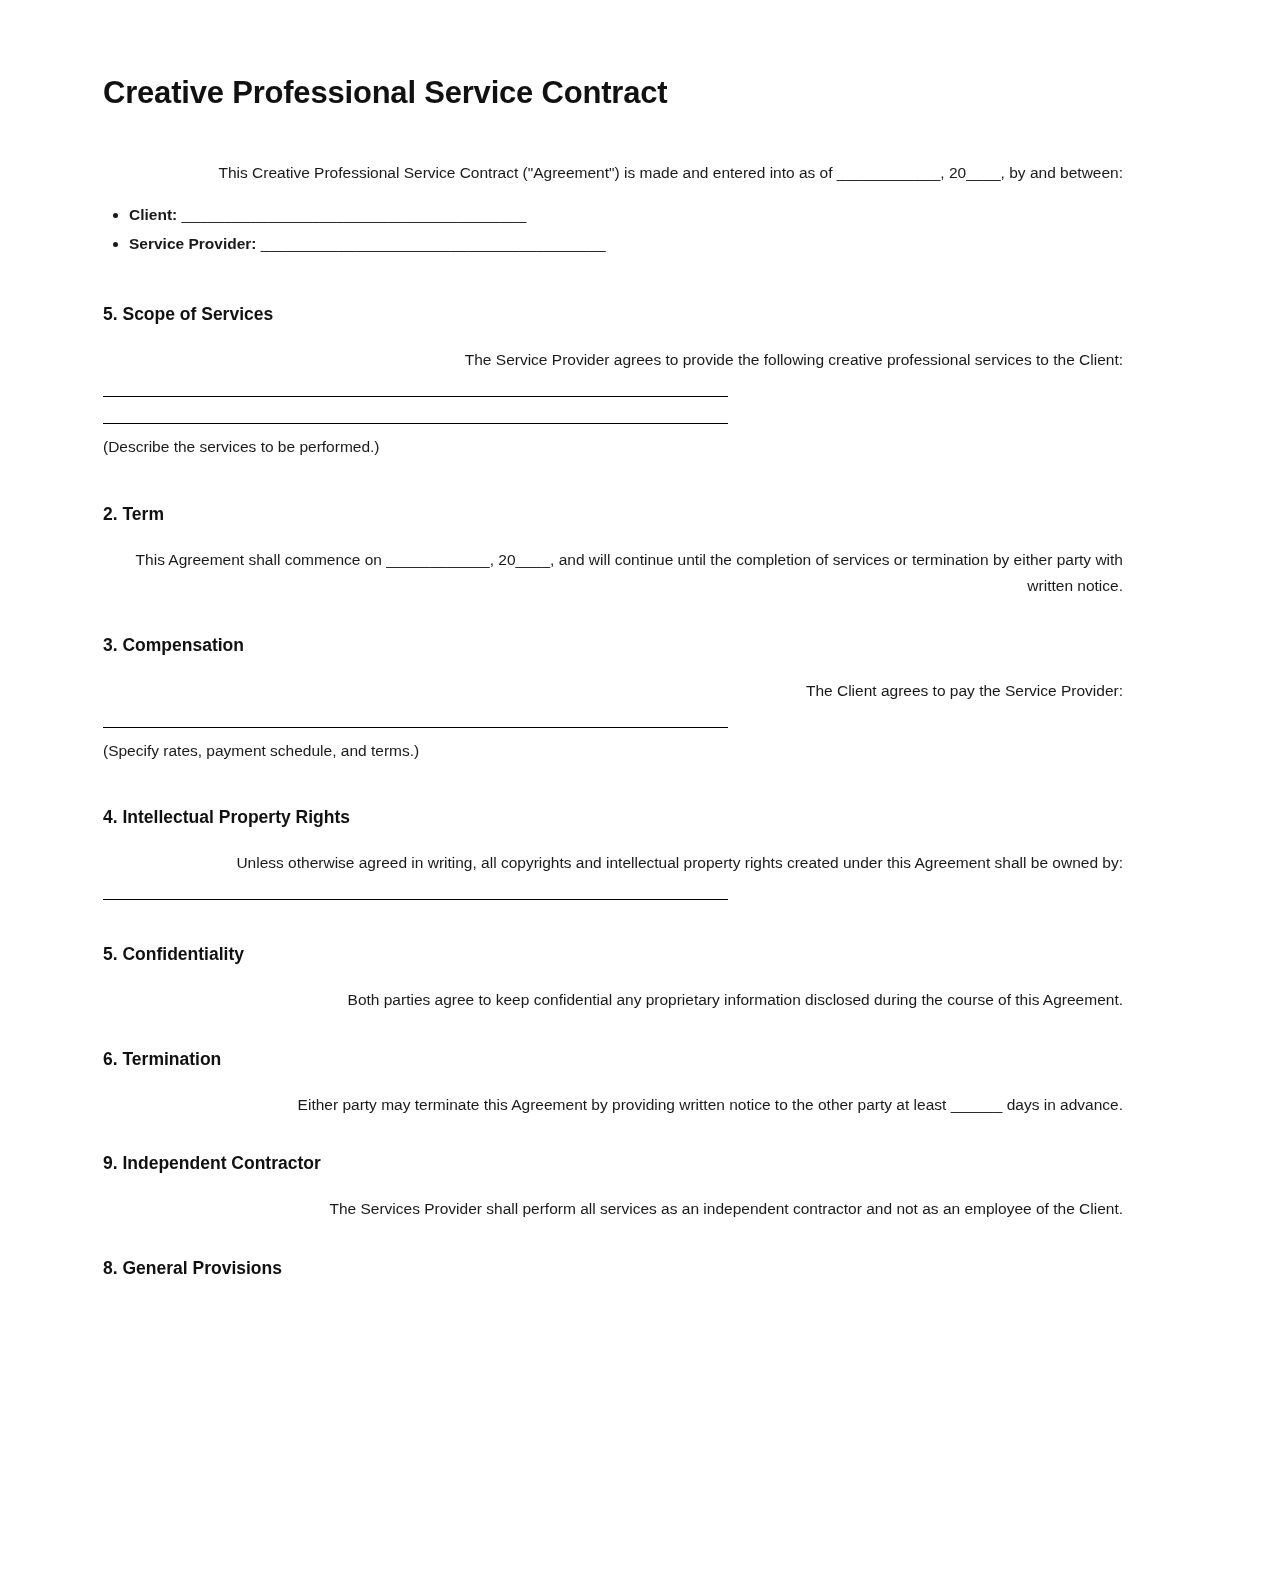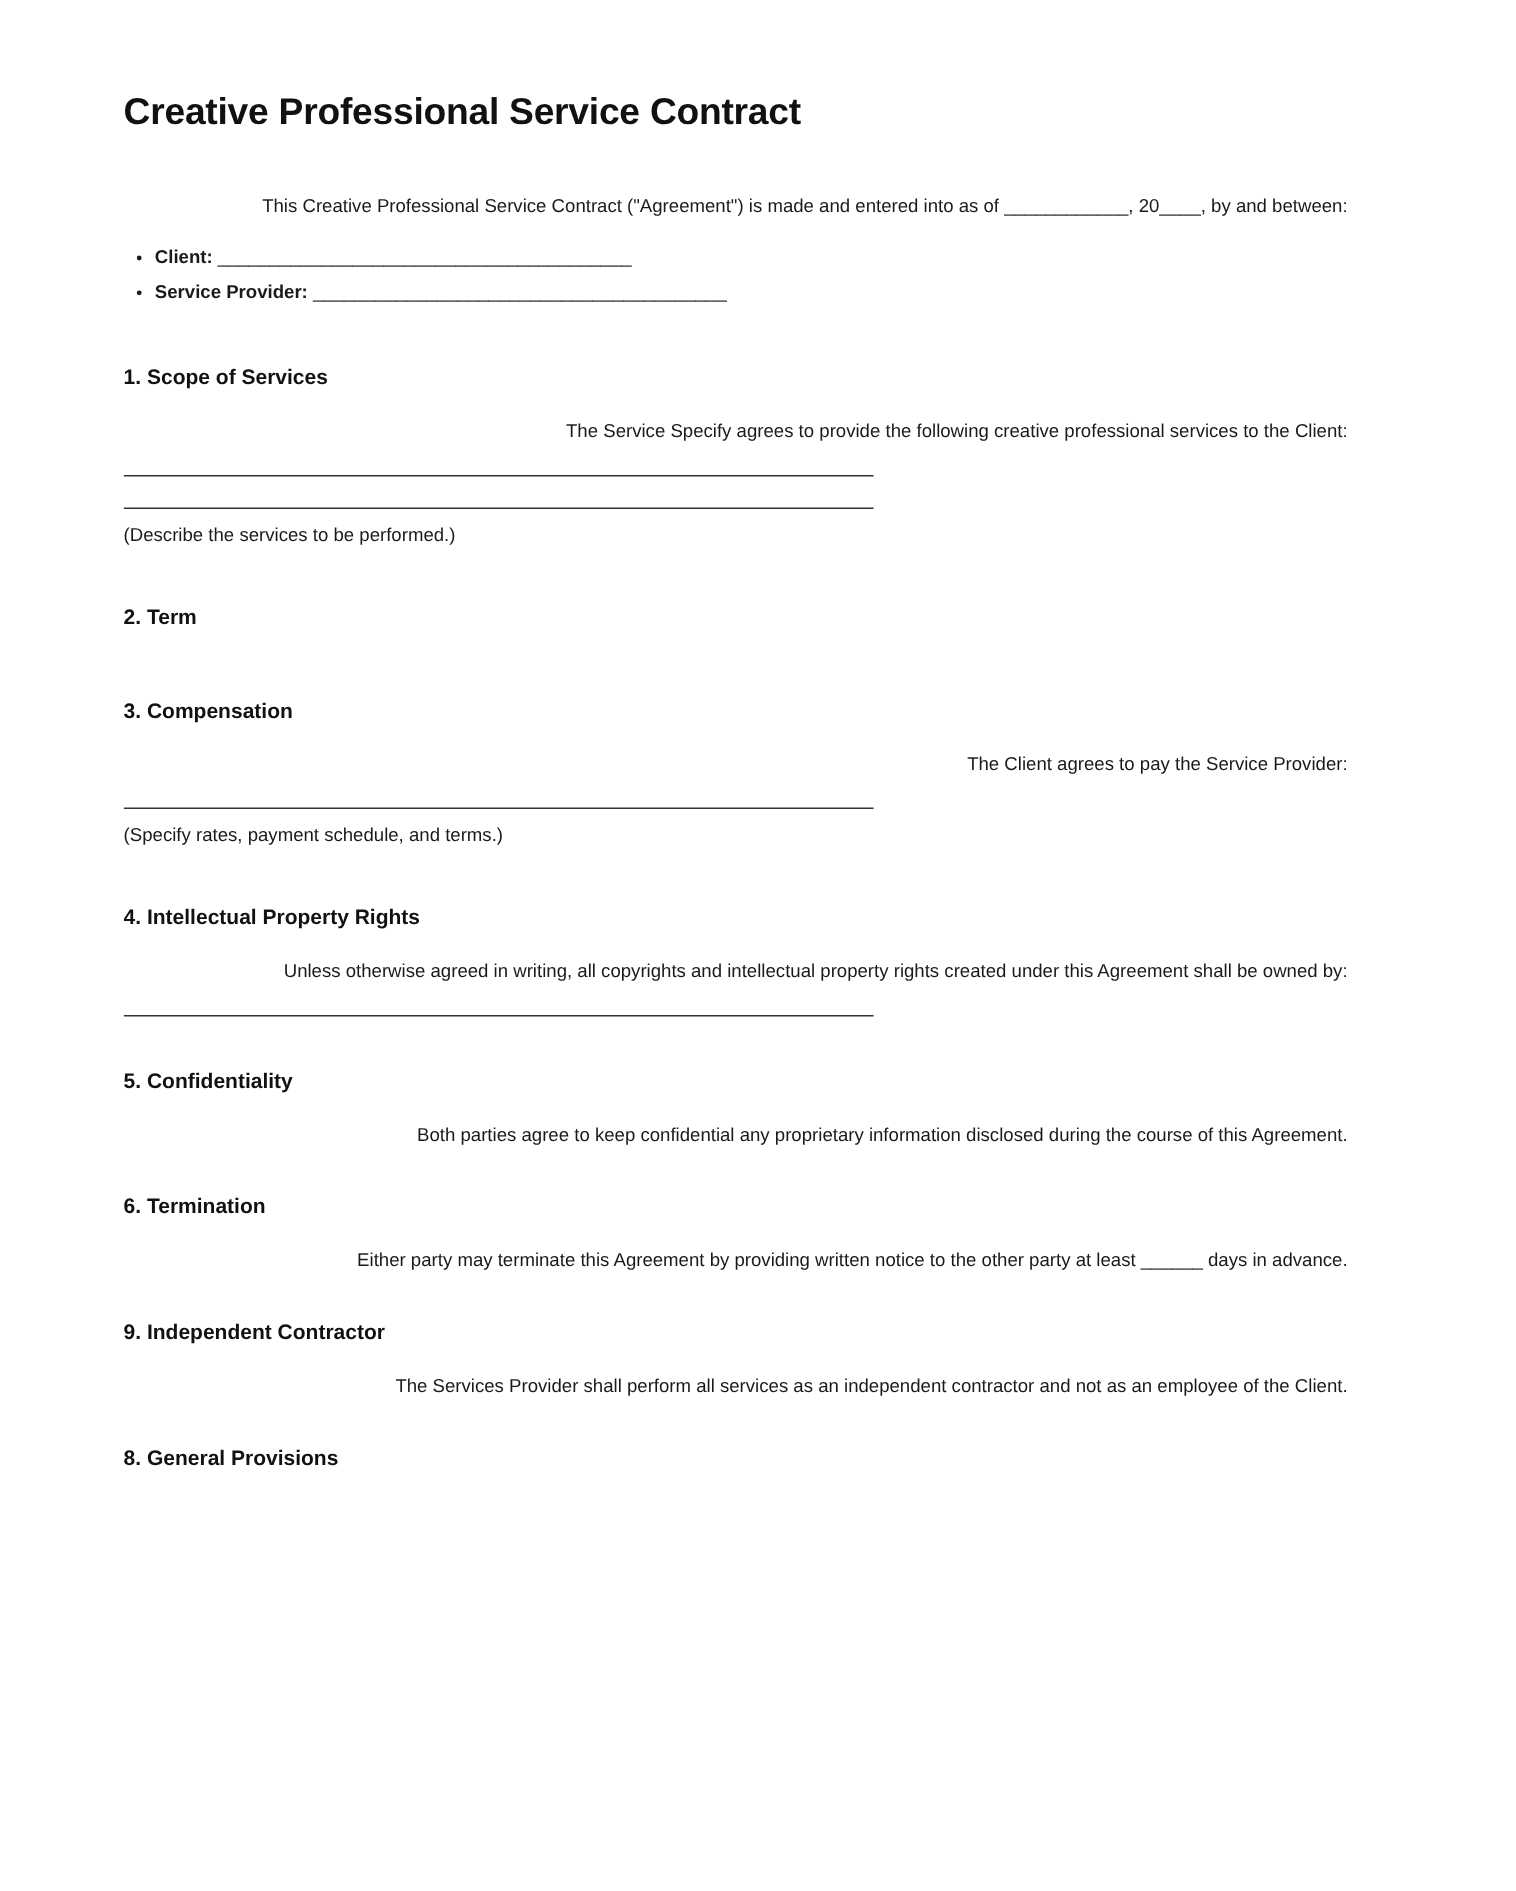--- a/index.html
+++ b/index.html
@@ -97,33 +97,34 @@
     <h1 class="doc-title">Creative Professional Service Contract</h1>
 
     <p class="para intro">This Creative Professional Service Contract ("Agreement") is made and entered into as of ____________, 20____, by and between:</p>
 
     <ul class="parties">
       <li><span class="lbl">Client:</span><span class="u-sm"> ________________________________________</span></li>
       <li><span class="lbl">Service Provider:</span><span class="u-sm"> ________________________________________</span></li>
     </ul>
 
     <div class="sec-gap-lg"></div>
-    <h2 class="section">1. Scope of Services</h2>
+    <h2 class="section">5. Scope of Services</h2>
     <div class="after-head"></div>
-    <p class="para">The Service Specify agrees to provide the following creative professional services to the Client:</p>
+    <p class="para">The Service Provider agrees to provide the following creative professional services to the Client:</p>
     <div class="rule-block">
       <div class="blank-line line-w1"></div>
       <div class="rule-gap"></div>
       <div class="blank-line line-w1"></div>
     </div>
     <p class="hint">(Describe the services to be performed.)</p>
 
     <div class="sec-gap-lg"></div>
     <h2 class="section">2. Term</h2>
     <div class="after-head"></div>
+    <p class="para">This Agreement shall commence on ____________, 20____, and will continue until the completion of services or termination by either party with written notice.</p>
 
     <div class="sec-gap-md"></div>
     <h2 class="section">3. Compensation</h2>
     <div class="after-head"></div>
     <p class="para">The Client agrees to pay the Service Provider:</p>
     <div class="rule-block">
       <div class="blank-line line-w1"></div>
     </div>
     <p class="hint">(Specify rates, payment schedule, and terms.)</p>
 

